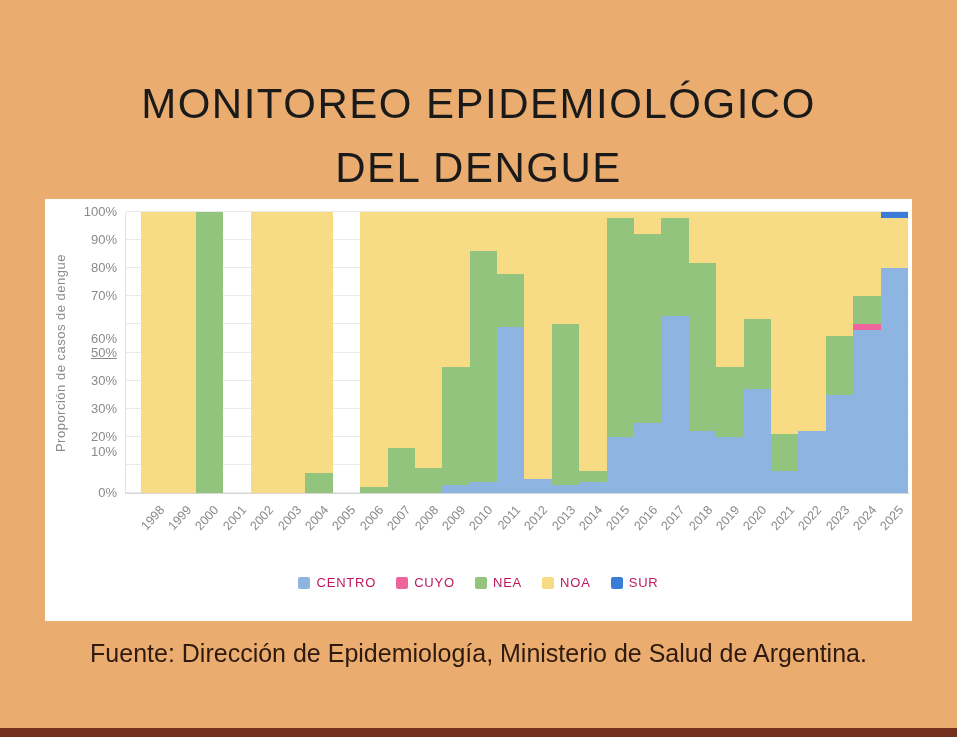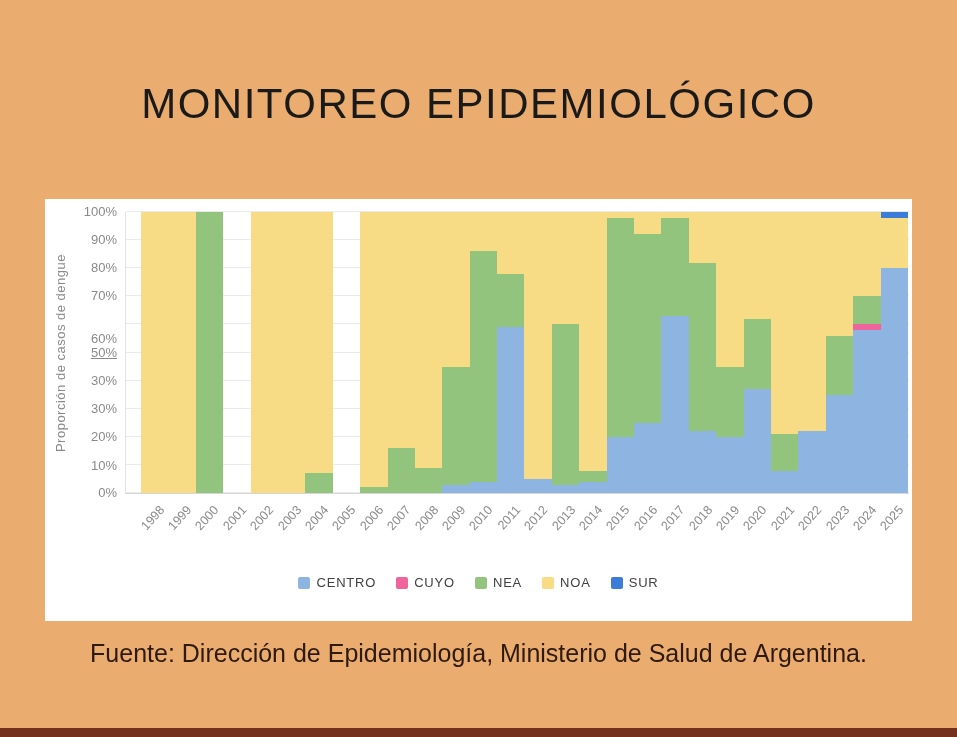--- a/index.html
+++ b/index.html
@@ -48,34 +48,35 @@
   .x-axis-title{
     position:absolute;left:80px;width:783px;top:338px;text-align:center;
     font-size:15px;color:#777777;letter-spacing:.5px;
   }
   .legend{
     position:absolute;left:0;width:100%;top:376px;
     display:flex;justify-content:center;align-items:center;gap:20px;
   }
   .legend-item{display:flex;align-items:center;gap:6px;}
   .legend-swatch{width:12px;height:12px;border-radius:2px;}
-  .legend-label{font-size:13px;color:#404040;letter-spacing:.8px;}
+  .legend-label{font-size:13px;color:#be185d;letter-spacing:.8px;}
   .caption{
     position:absolute;top:634px;left:0;width:100%;text-align:center;
     font-size:25px;line-height:38px;color:#2E1A0F;
   }
   .bottom-strip{
     position:absolute;left:0;right:0;bottom:0;height:9px;background:#73301D;
   }
 </style>
 </head>
 <body>
 
 <div class="page-title">
   <div>MONITOREO EPIDEMIOLÓGICO</div>
+  <div>DEL DENGUE</div>
 </div>
 
 <div class="chart-card">
   <div class="y-axis-label-wrap">
     <span>Proporción de casos de dengue</span>
   </div>
 
   <div class="plot-area" id="plot-area">
       <div class="gridline" style="bottom: 0px;"></div>
       <div class="gridline" style="bottom: 28.1px;"></div>
@@ -204,21 +205,21 @@
         <div class="bar-col">
           <div class="seg" style="height: 80%; background: rgb(142, 180, 226);"></div>
           <div class="seg" style="height: 18%; background: rgb(248, 220, 133);"></div>
           <div class="seg" style="height: 2%; background: rgb(59, 124, 216);"></div>
         </div>
       </div>
     </div>
 
   <div id="yticks">
       <div class="ytick" style="top: 286px;">0%</div>
-      <div class="ytick" style="top: 259px;">10%</div>
+      <div class="ytick" style="top: 245px;">10%</div>
       <div class="ytick" style="top: 229.8px;">20%</div>
       <div class="ytick" style="top: 201.7px;">30%</div>
       <div class="ytick" style="top: 173.6px;">30%</div>
       <div class="ytick" style="top: 145.5px; text-decoration: underline;">50%</div>
       <div class="ytick" style="top: 132px;">60%</div>
       <div class="ytick" style="top: 89.3px;">70%</div>
       <div class="ytick" style="top: 61.2px;">80%</div>
       <div class="ytick" style="top: 33.1px;">90%</div>
       <div class="ytick" style="top: 5px;">100%</div>
     </div>

